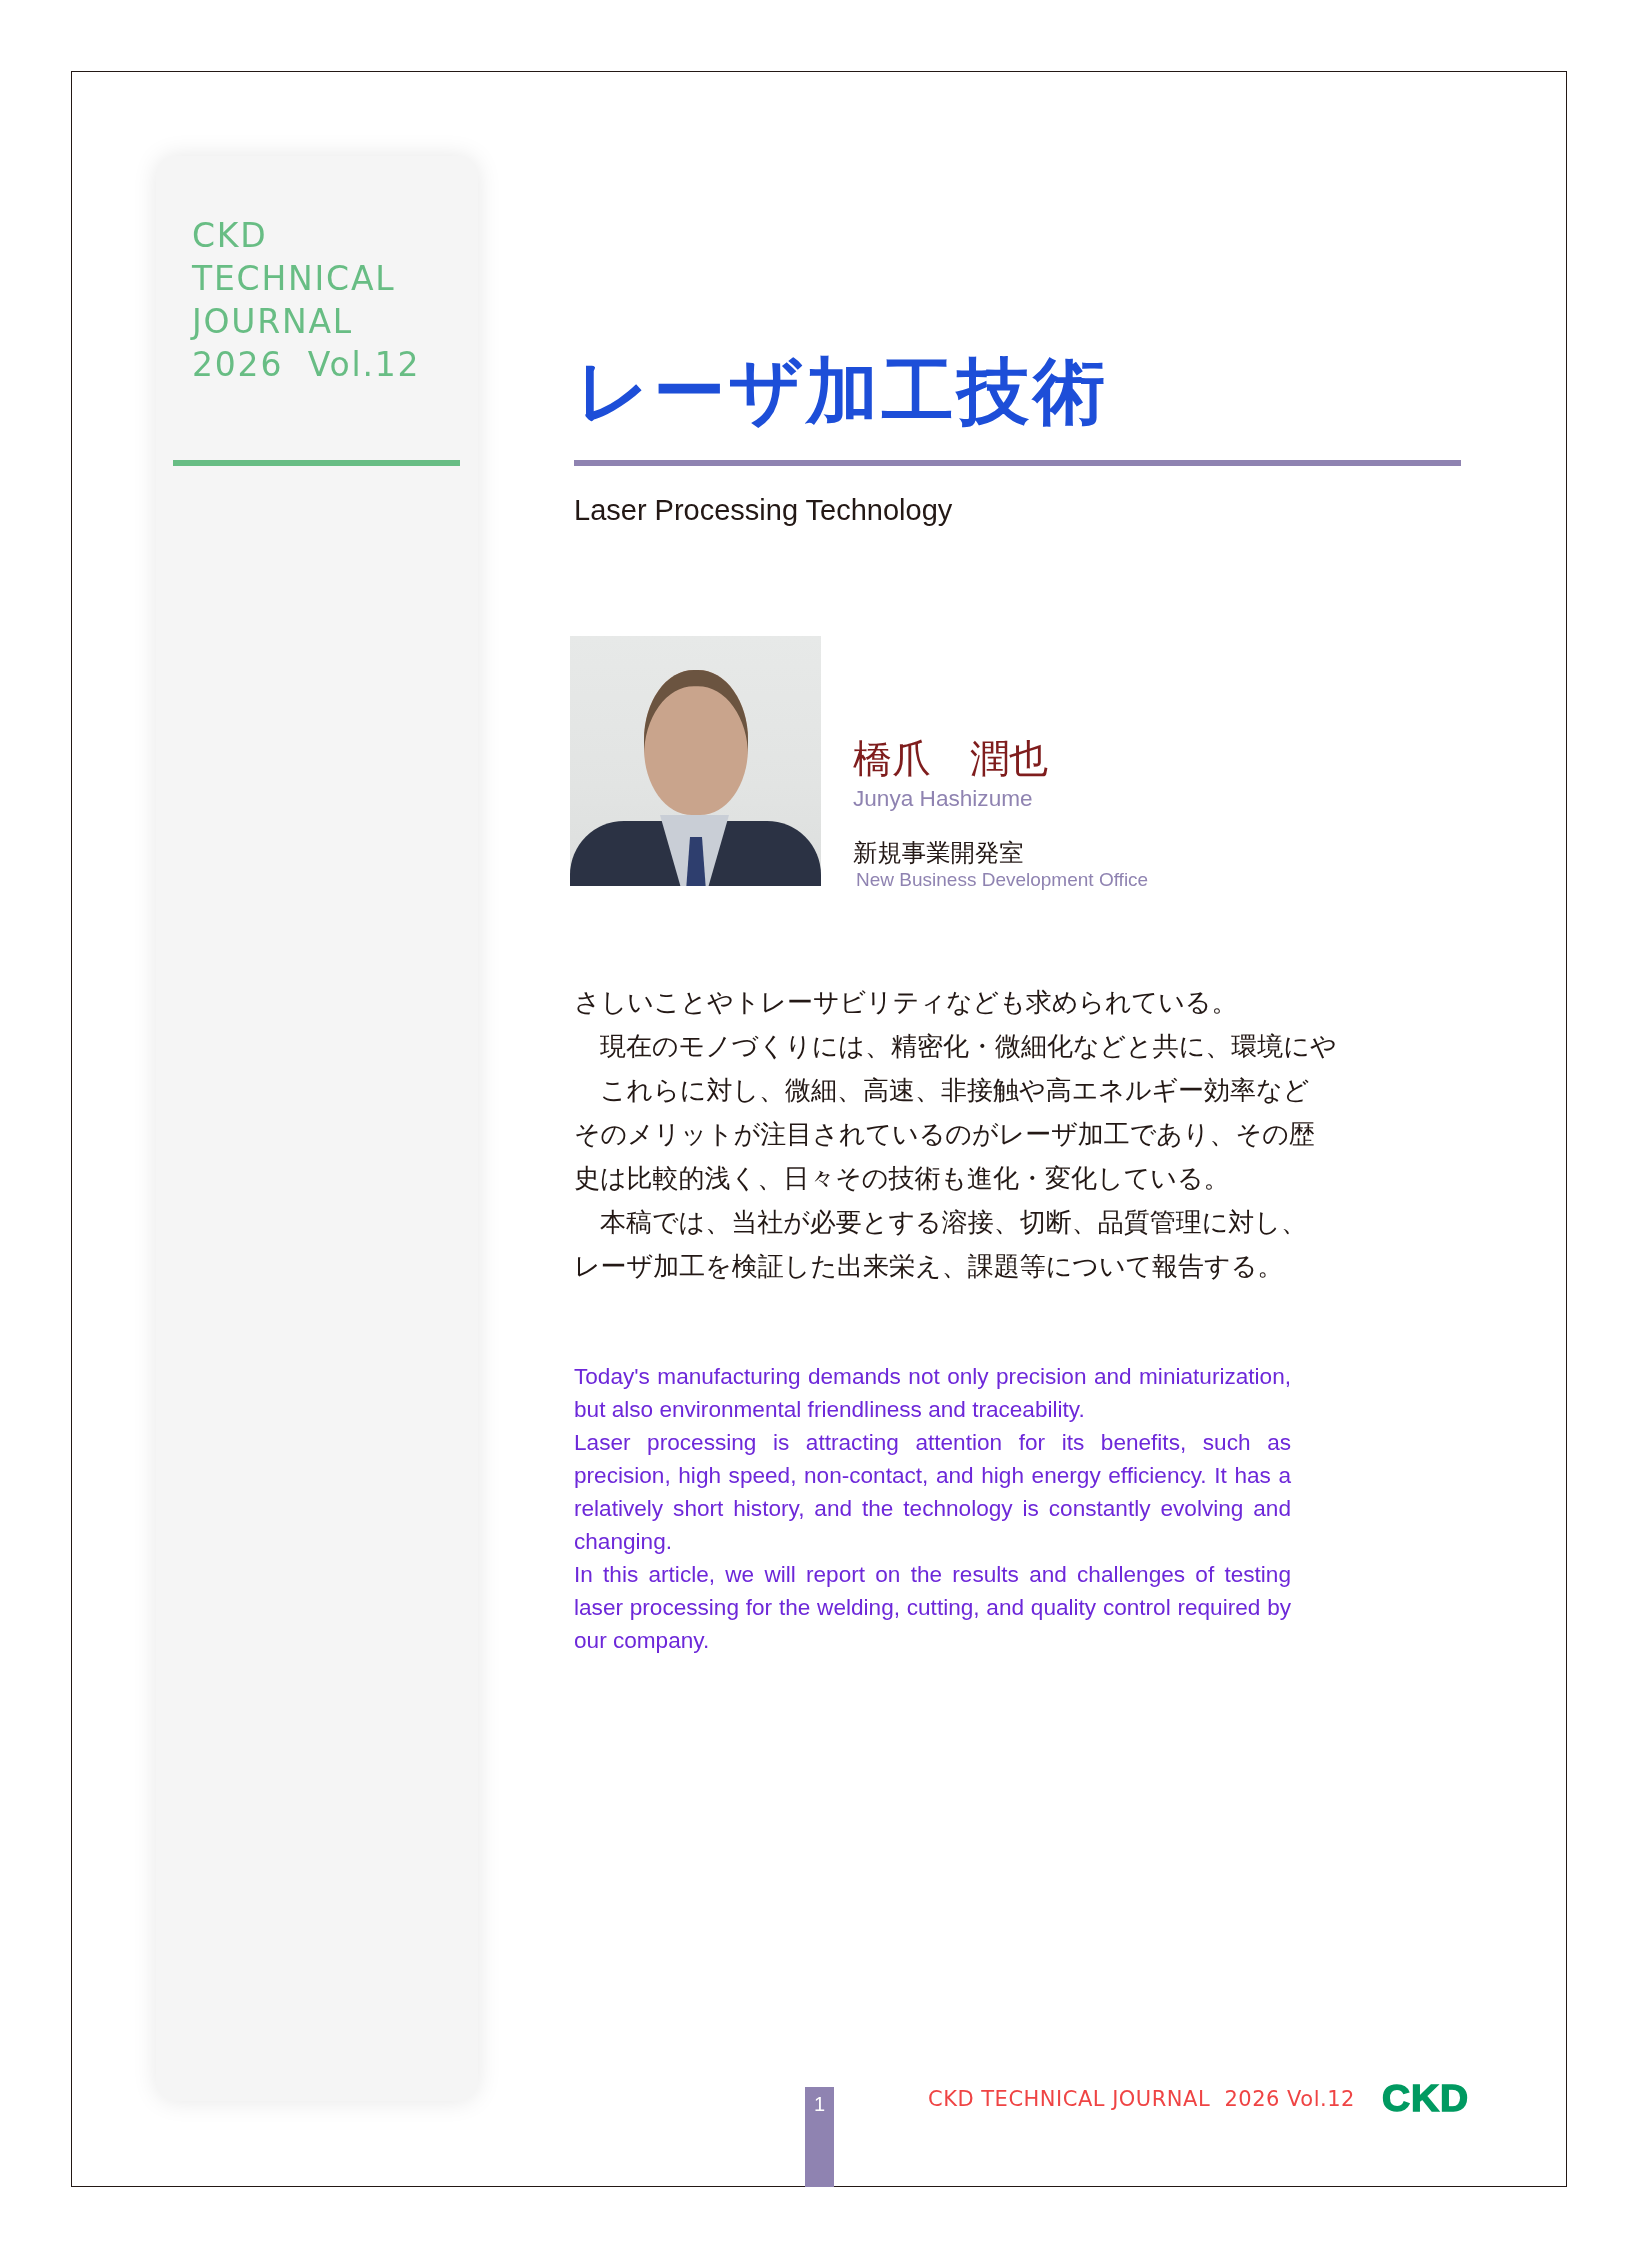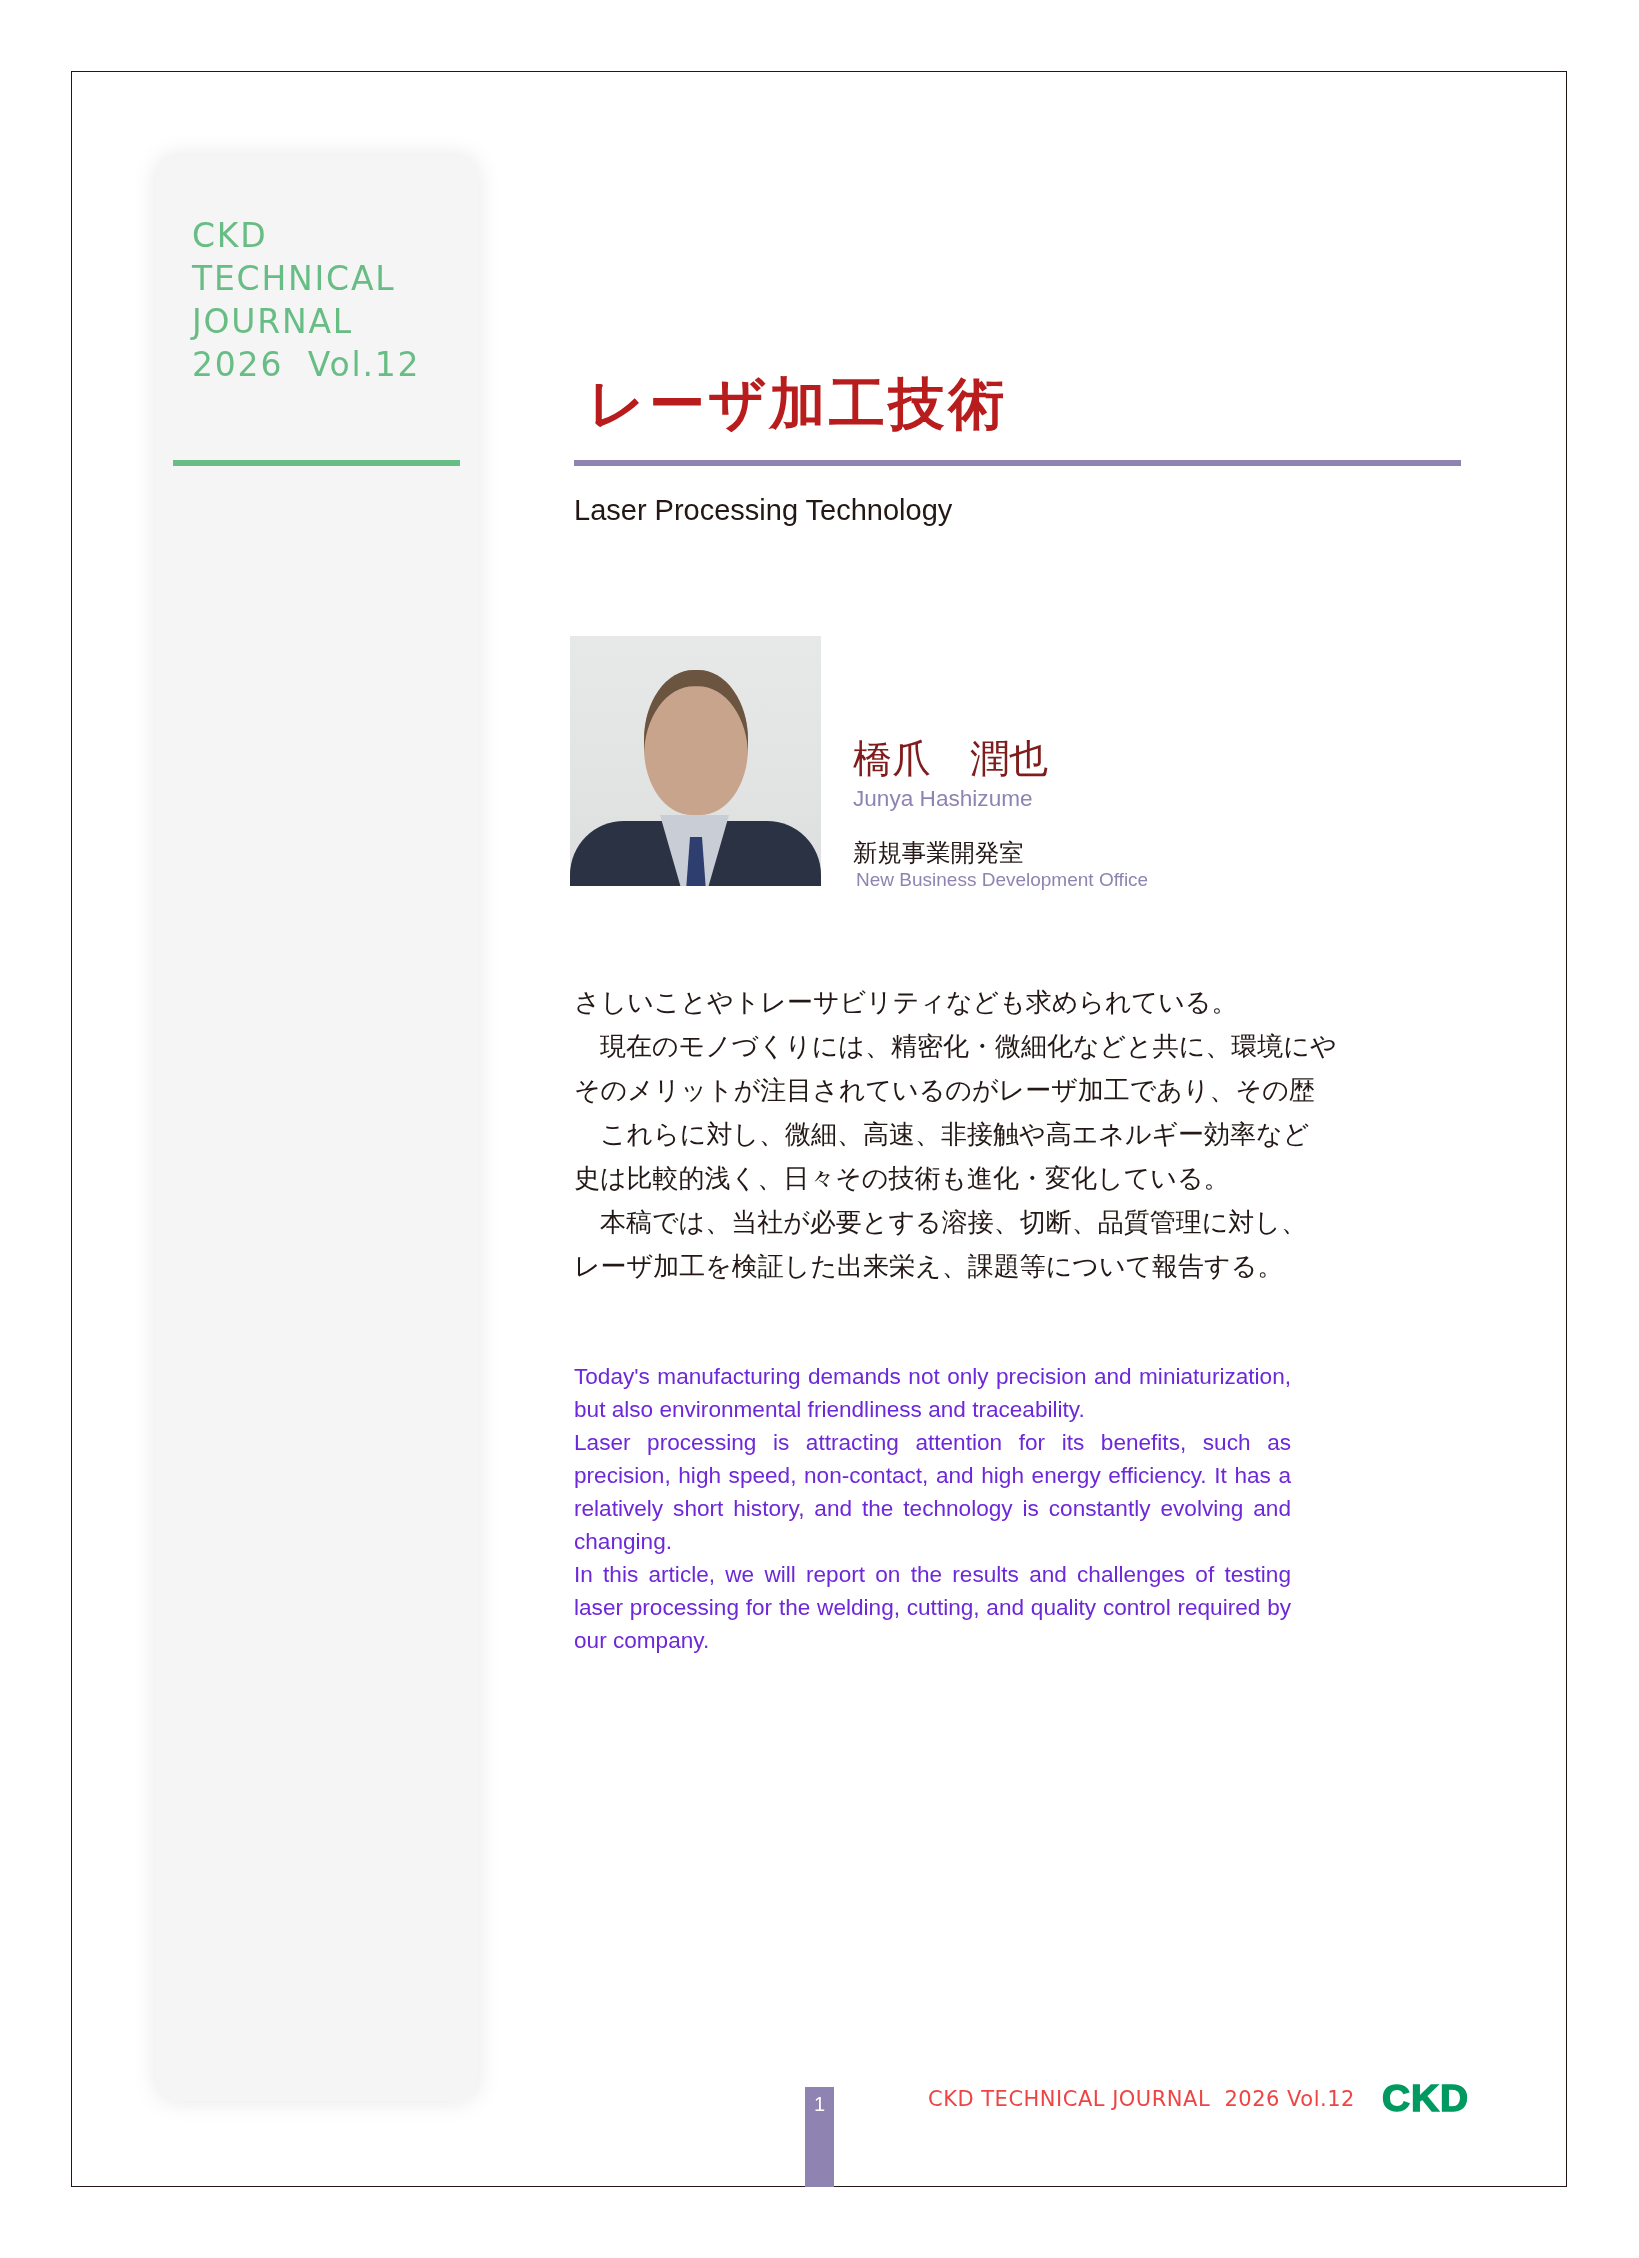--- a/index.html
+++ b/index.html
@@ -53,27 +53,27 @@
       left: 17px;
       top: 304px;
       width: 287px;
       height: 6.3px;
       background: var(--green);
     }
     .title {
       position: absolute;
       left: 572px;
       top: 337px;
-      margin: 16px;
+      margin: 4px;
       font-family: "DejaVu Serif", "Liberation Serif", serif;
       font-weight: bold;
-      font-size: 56px;
+      font-size: 72px;
       line-height: 100px;
       letter-spacing: 3.6px;
-      color: #b91c1c;
+      color: #1d4ed8;
       white-space: nowrap;
     }
     .title-rule {
       position: absolute;
       left: 574px;
       top: 460px;
       width: 887px;
       height: 6.3px;
       background: var(--purple);
     }
@@ -269,22 +269,22 @@
 </div>
 
 <div class="author-name-ja">橋爪　潤也</div>
 <div class="author-name-en">Junya Hashizume</div>
 <div class="author-dept-ja">新規事業開発室</div>
 <div class="author-dept-en">New Business Development Office</div>
 
 <div class="abstract-ja">
   <p>さしいことやトレーサビリティなども求められている。</p>
   <p>　現在のモノづくりには、精密化・微細化などと共に、環境にや</p>
+  <p>　これらに対し、微細、高速、非接触や高エネルギー効率など</p>
   <p>そのメリットが注目されているのがレーザ加工であり、その歴</p>
-  <p>　これらに対し、微細、高速、非接触や高エネルギー効率など</p>
   <p>史は比較的浅く、日々その技術も進化・変化している。</p>
   <p>　本稿では、当社が必要とする溶接、切断、品質管理に対し、</p>
   <p>レーザ加工を検証した出来栄え、課題等について報告する。</p>
 </div>
 
 <div class="abstract-en">
   <p>Today's manufacturing demands not only precision and miniaturization, but also environmental friendliness and traceability.</p>
   <p>Laser processing is attracting attention for its benefits, such as precision, high speed, non-contact, and high energy efficiency. It has a relatively short history, and the technology is constantly evolving and changing.</p>
   <p>In this article, we will report on the results and challenges of testing laser processing for the welding, cutting, and quality control required by our company.</p>
 </div>

